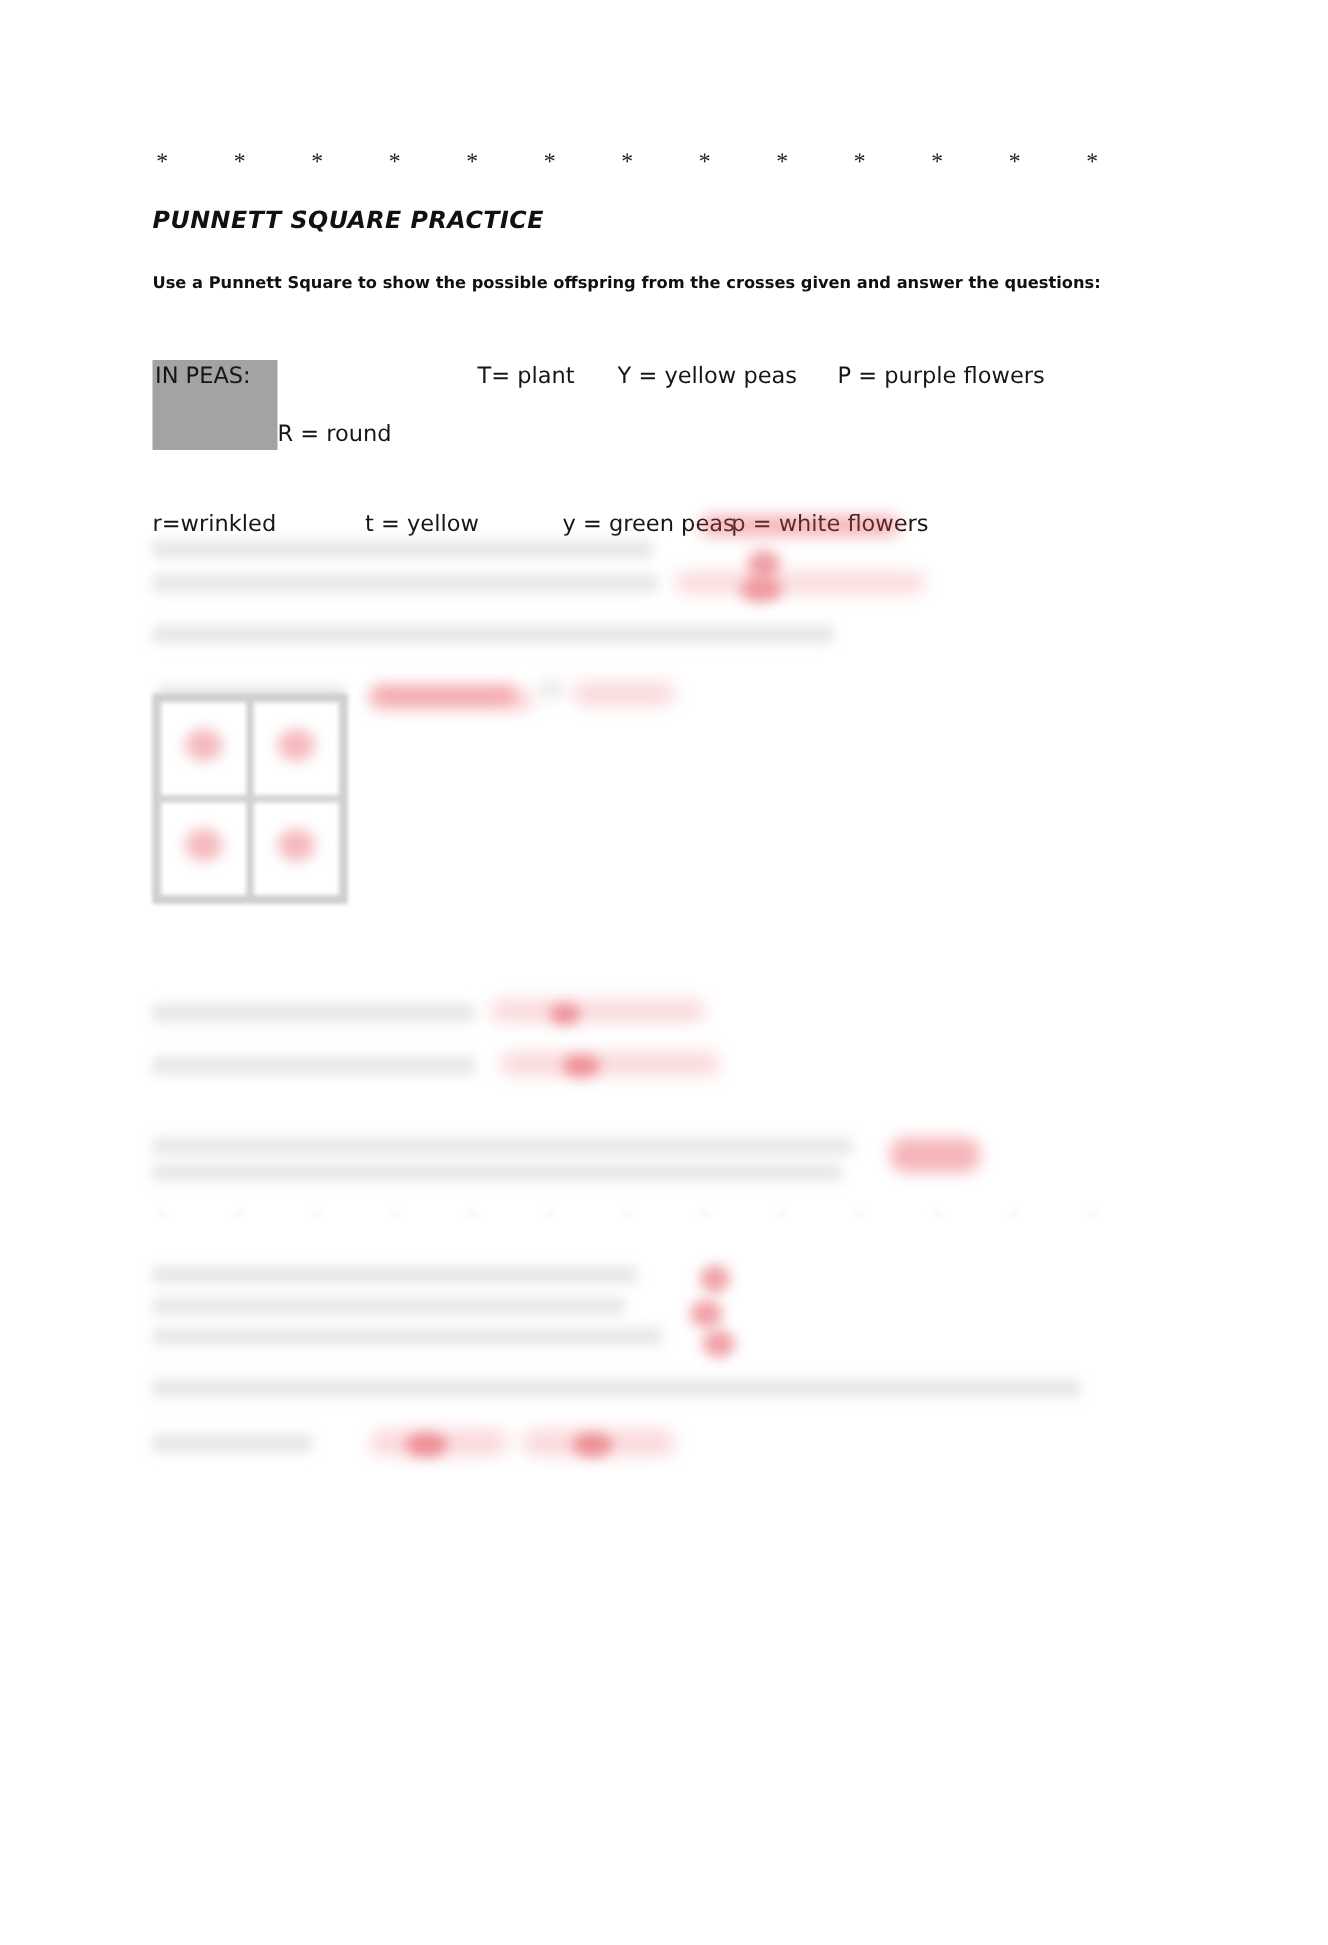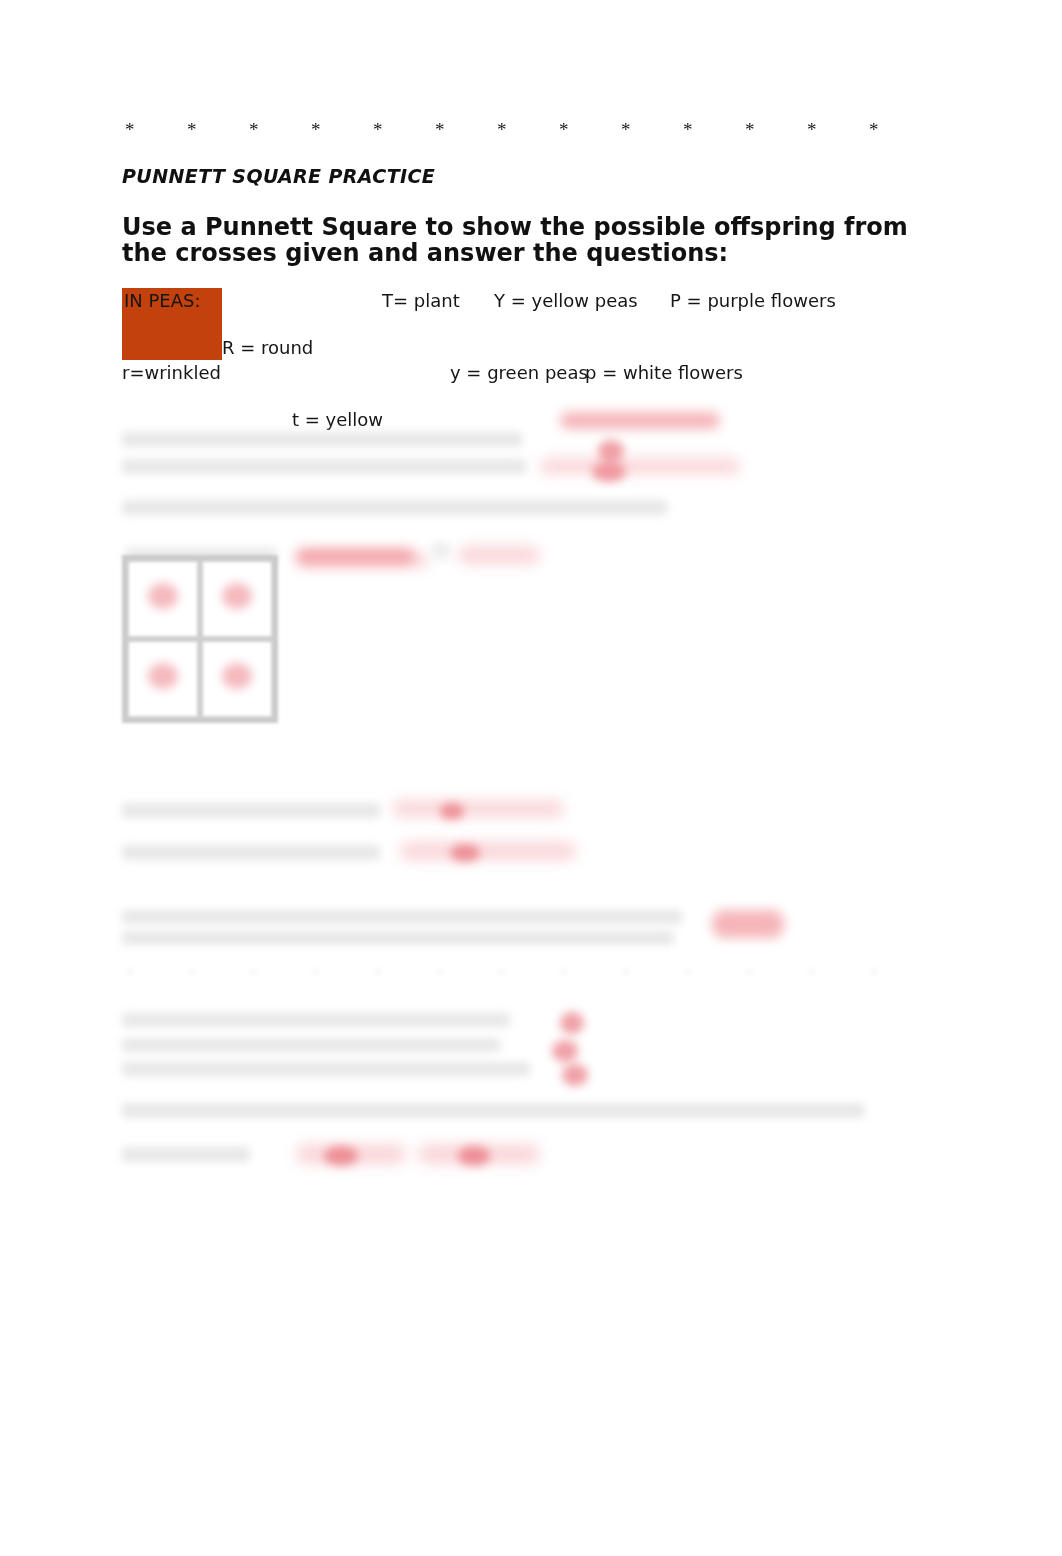--- a/index.html
+++ b/index.html
@@ -55,45 +55,45 @@
     letter-spacing: 0.4px;
     color: #111;
   }
 
   .instructions {
     position: absolute;
     left: 122px;
     top: 214px;
     width: 790px;
     font-weight: 700;
-    font-size: 24px;
+    font-size: 13px;
     line-height: 26px;
     color: #111;
   }
 
   
   .key-block {
     position: absolute;
     left: 122px;
     top: 288px;
     width: 800px;
     font-size: 18px;
     line-height: 25px;
     color: #161616;
   }
   .key-row { display: flex; white-space: pre; }
   .key-label {
-    background: #c2410c;
+    background: #a3a3a3;
     padding: 0 2px;
   }
   .k-c1 { width: 96px; }
   .k-c2 { width: 160px; margin-top: 47px; }
   .k-c3 { width: 112px; }
   .k-c4 { width: 176px; }
-  .key-row.second { padding-left: 0; }
+  .key-row.second { padding-left: 0; align-items: flex-end; }
   .key-row.second .k-c1 { width: 170px; }
   .key-row.second .k-c2 { width: 158px; }
   .key-row.second .k-c3 { width: 135px; }
 
   .section-head {
     position: absolute;
     left: 122px;
     top: 363px;
     font-size: 16.5px;
     letter-spacing: 0.3px;

